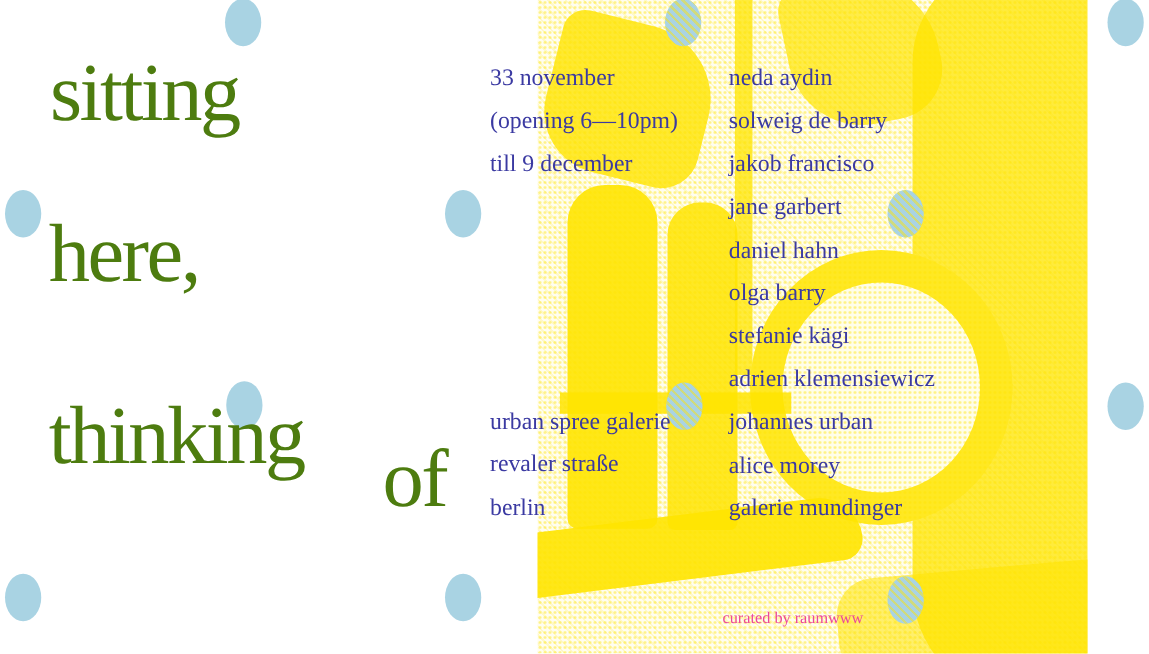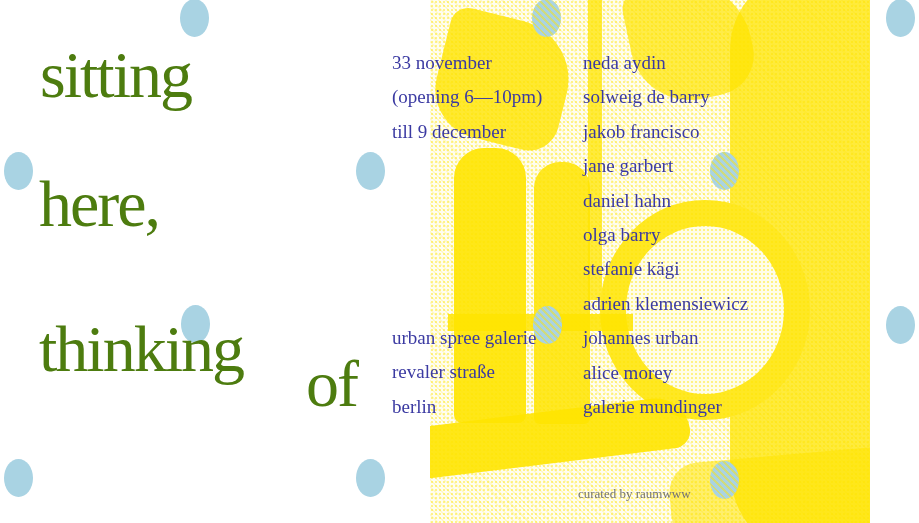--- a/index.html
+++ b/index.html
@@ -75,21 +75,21 @@
     position: absolute;
     z-index: 4;
     color: #3b3aa2;
     font-size: 19px;
     line-height: 34.4px;
     white-space: nowrap;
   }
   .curated {
     position: absolute;
     z-index: 4;
-    color: #737373;
+    color: #ec4899;
     font-size: 13px;
     line-height: 16px;
     white-space: nowrap;
   }
 </style>
 </head>
 <body>
 
 <div class="poster">
 

